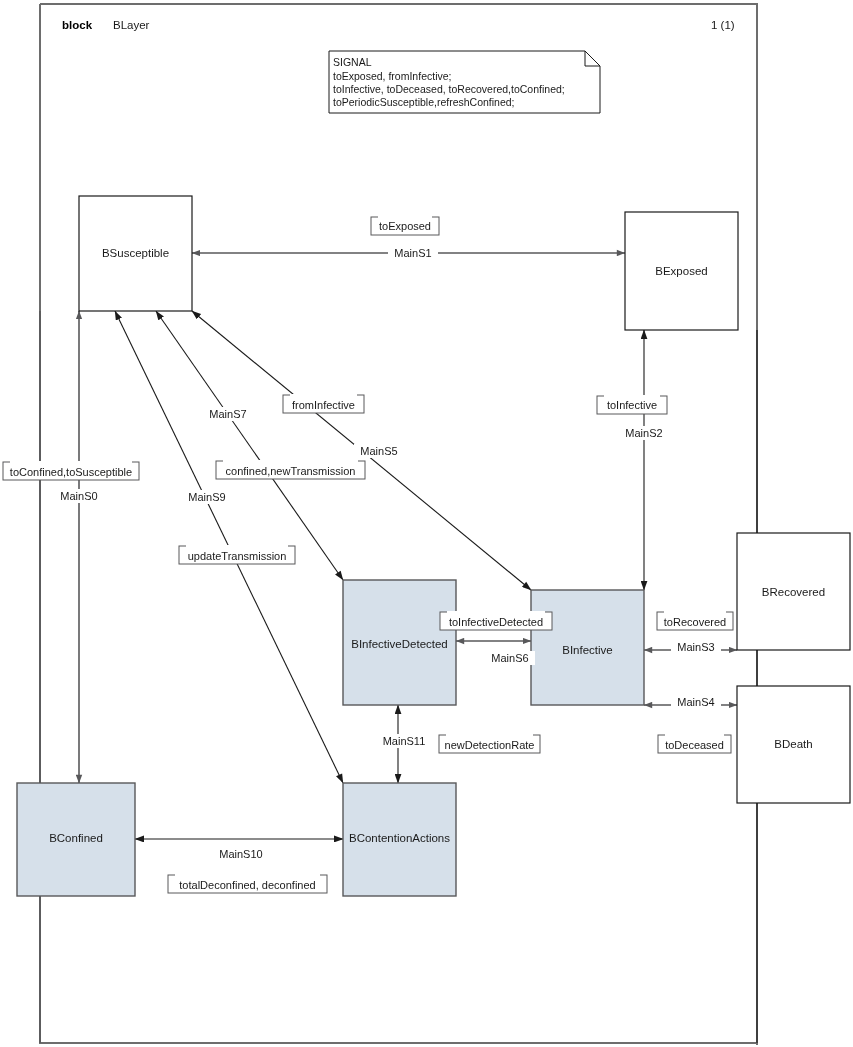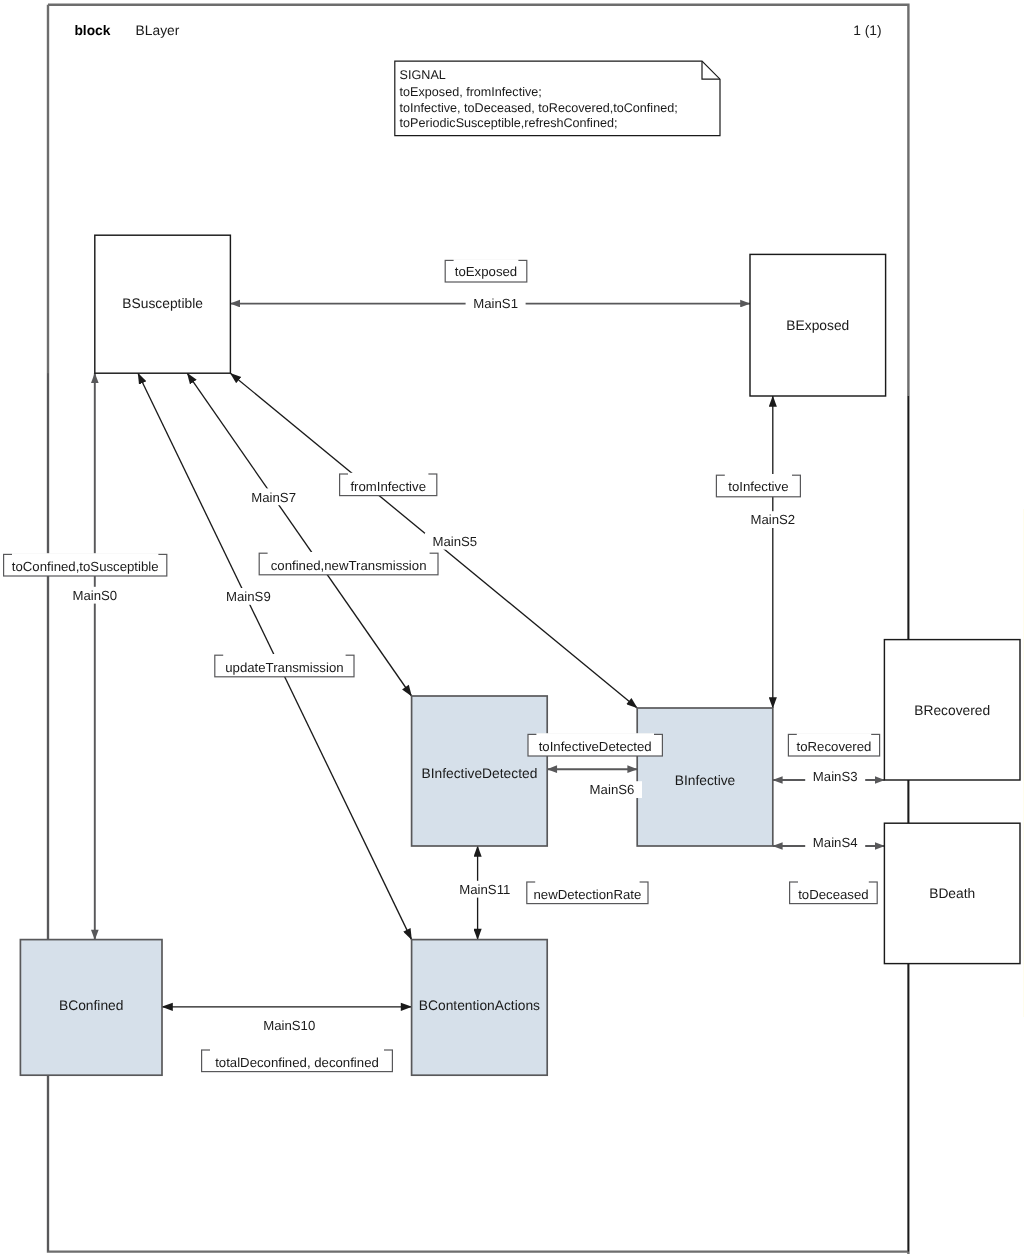--- a/index.html
+++ b/index.html
@@ -7,21 +7,21 @@
     padding: 0;
     background: #ffffff;
   }
   body {
     font-family: "Liberation Sans", sans-serif;
   }
   #diagram-root {
     position: relative;
     width: 853px;
     height: 1047px;
-    background: #fef9c3;
+    background: #4d7c0f;
     overflow: hidden;
   }
   svg { display: block; }
   .blk-label, .sig-label, .chan-label, .hdr-text, .note-text {
     font-family: "Liberation Sans", sans-serif;
     fill: #1a1a1a;
   }
   .blk-label { font-size: 11.5px; }
   .sig-label { font-size: 11px; }
   .chan-label { font-size: 11px; }

